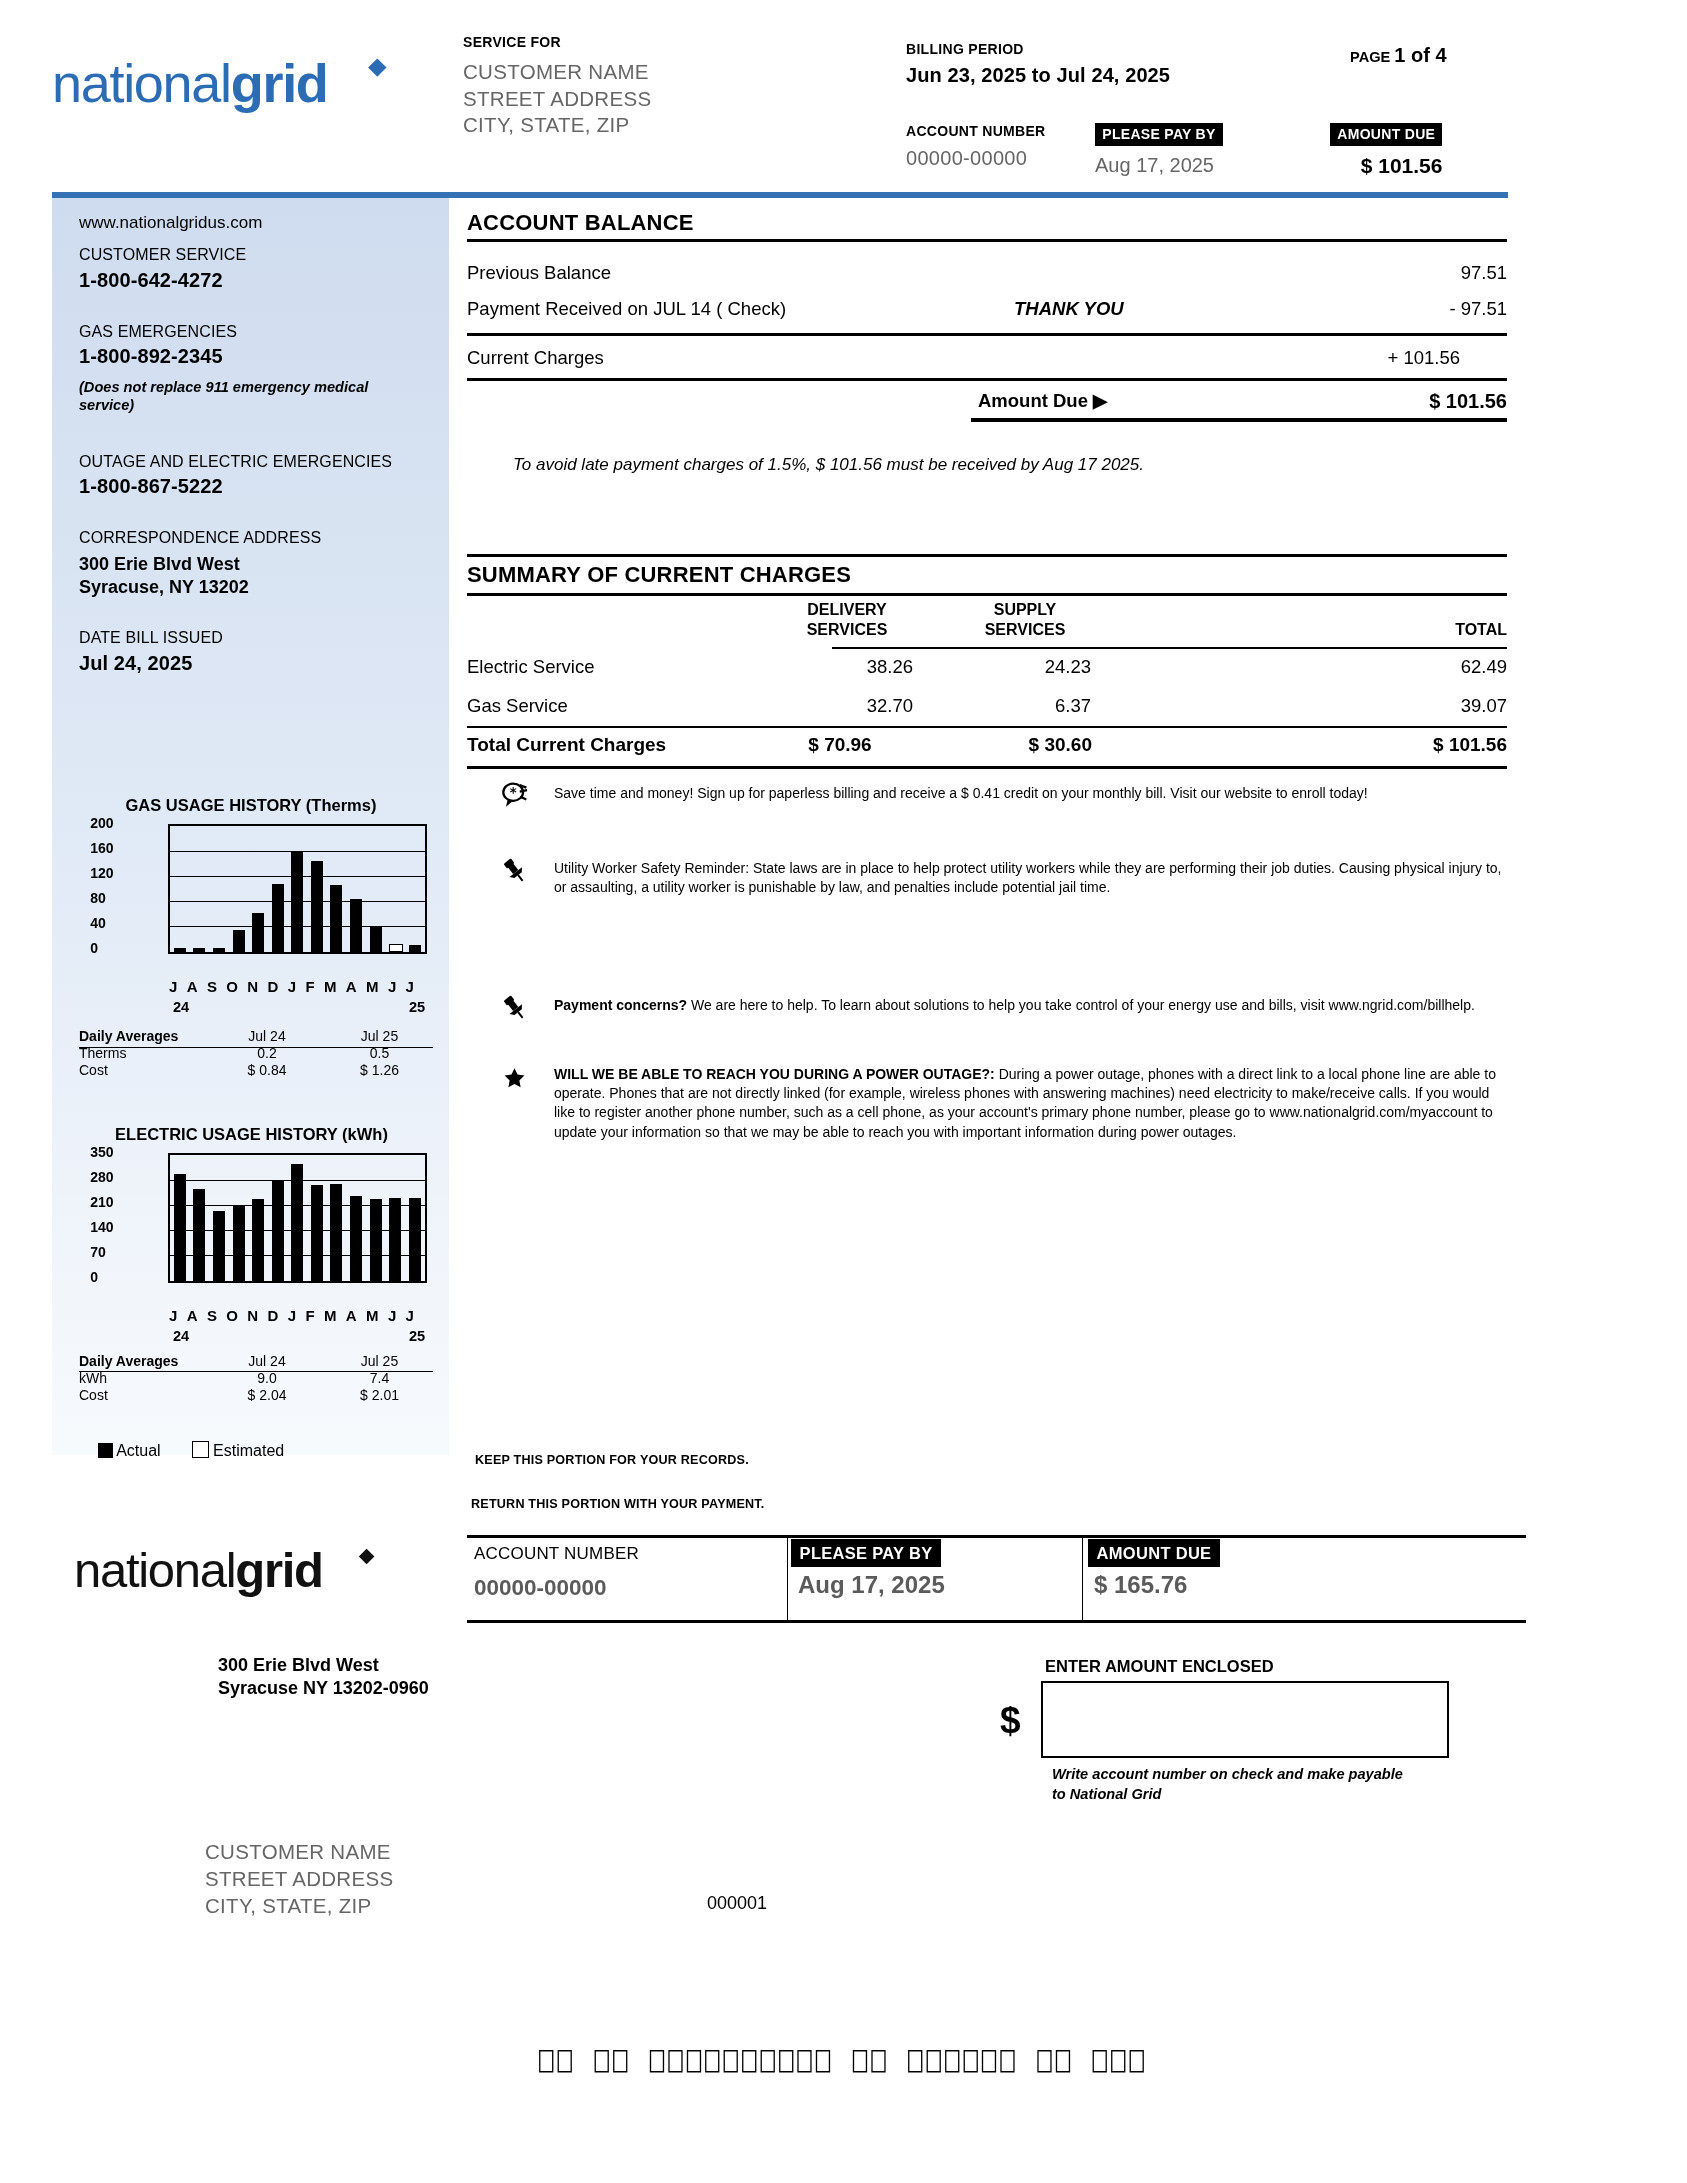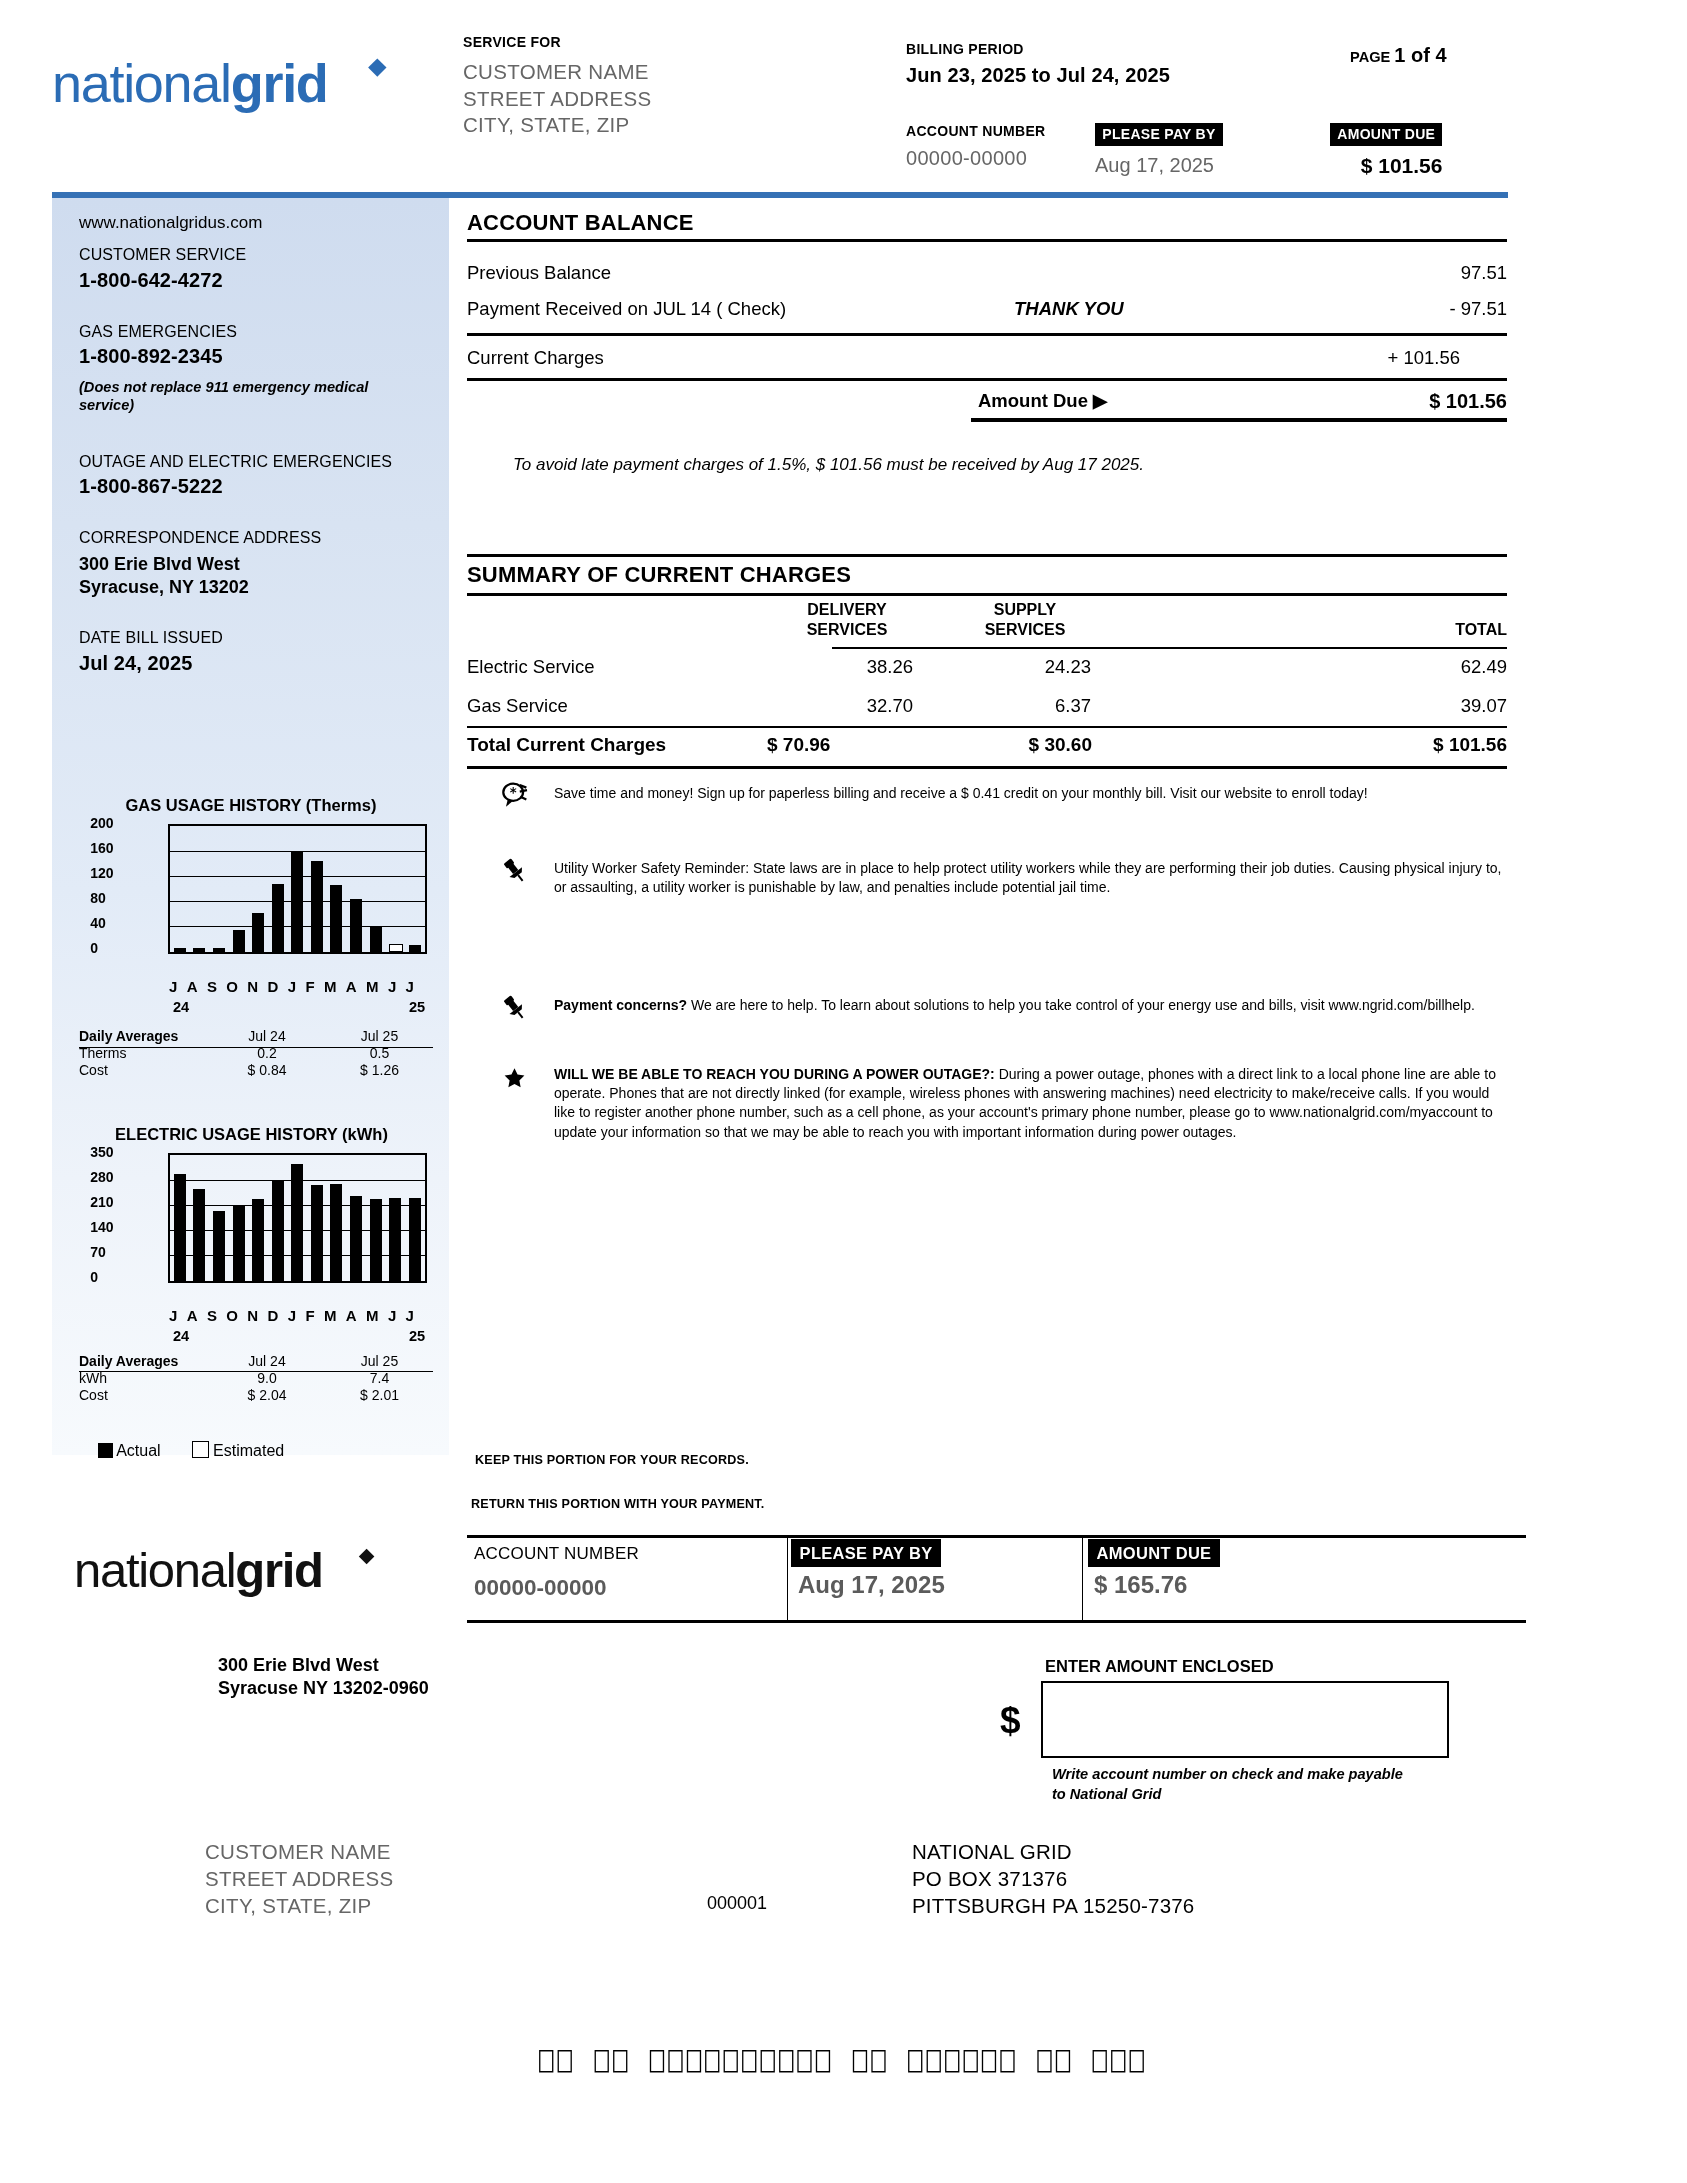--- a/index.html
+++ b/index.html
@@ -329,21 +329,21 @@
   <div class="r-amt" style="left:1309px;top:656px;width:198px;">62.49</div>
 
   <div class="r-row" style="left:467px;top:695px;">Gas Service</div>
   <div class="r-amt" style="left:781px;top:695px;width:132px;text-align:right;">32.70</div>
   <div class="r-amt" style="left:959px;top:695px;width:132px;text-align:right;">6.37</div>
   <div class="r-amt" style="left:1309px;top:695px;width:198px;">39.07</div>
 
   <div class="rline" style="left:467px;top:726px;width:1040px;height:2px;"></div>
 
   <div class="r-row r-bold" style="left:467px;top:734px;font-size:19px;">Total Current Charges</div>
-  <div class="r-amt r-bold" style="left:767px;top:734px;width:146px;text-align:left;font-size:19px;">$ 70.96</div>
+  <div class="r-amt r-bold" style="left:767px;top:734px;width:146px;text-align:center;font-size:19px;">$ 70.96</div>
   <div class="r-amt r-bold" style="left:946px;top:734px;width:146px;text-align:right;font-size:19px;">$ 30.60</div>
   <div class="r-amt r-bold" style="left:1309px;top:734px;width:198px;font-size:19px;">$ 101.56</div>
   <div class="rline" style="left:467px;top:766px;width:1040px;height:2.6px;"></div>
 
   <div id="messages">
       <div class="msgicon" style="left: 494px; top: 781px;"><svg width="29" height="29" viewBox="0 0 44 44">
           <path d="M20 4a15 13 0 1 0 0 26 15 13 0 0 0 0-26z" fill="none" stroke="#000" stroke-width="3.4"></path>
           <path d="M12 27 L9 39 L20 30 Z" fill="#000"></path>
           <path d="M30 6 L40 10 M30 16 L41 14 M31 24 L40 28" stroke="#000" stroke-width="3.4" fill="none"></path>
           <text x="20" y="24" font-size="20" text-anchor="middle" font-family="DejaVu Sans, sans-serif" font-weight="bold">*</text>
@@ -415,24 +415,19 @@
   </div>
 
   <div style="position:absolute;left:205px;top:1838px;font-size:20.5px;color:#666;line-height:1.32;letter-spacing:0.3px;">
     <div>CUSTOMER NAME</div>
     <div>STREET ADDRESS</div>
     <div>CITY, STATE, ZIP</div>
   </div>
 
   <div style="position:absolute;left:707px;top:1893px;font-size:18px;">000001</div>
 
-  <div style="position:absolute;left:912px;top:1838px;font-size:20.5px;line-height:1.32;letter-spacing:0.2px;">
-    <div>NATIONAL GRID</div>
-    <div>PO BOX 371376</div>
-    <div>PITTSBURGH PA 15250-7376</div>
-  </div>
 
   <div class="ocr" style="top:2048px;">⎕⎕ ⎕⎕ ⎕⎕⎕⎕⎕⎕⎕⎕⎕⎕ ⎕⎕ ⎕⎕⎕⎕⎕⎕ ⎕⎕ ⎕⎕⎕</div>
 
 <div class="hrule" style="left: 79px; top: 1047px; width: 354px;"></div>
     <div class="hrule" style="left: 79px; top: 1371px; width: 354px;"></div>
   </div>
 
 
 </body></html>

